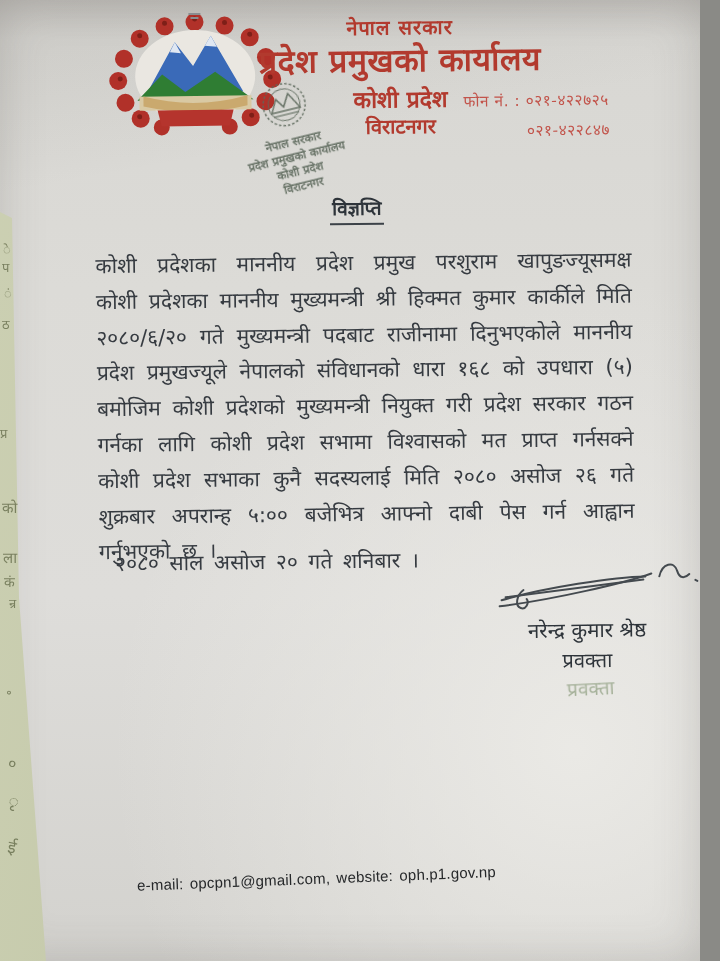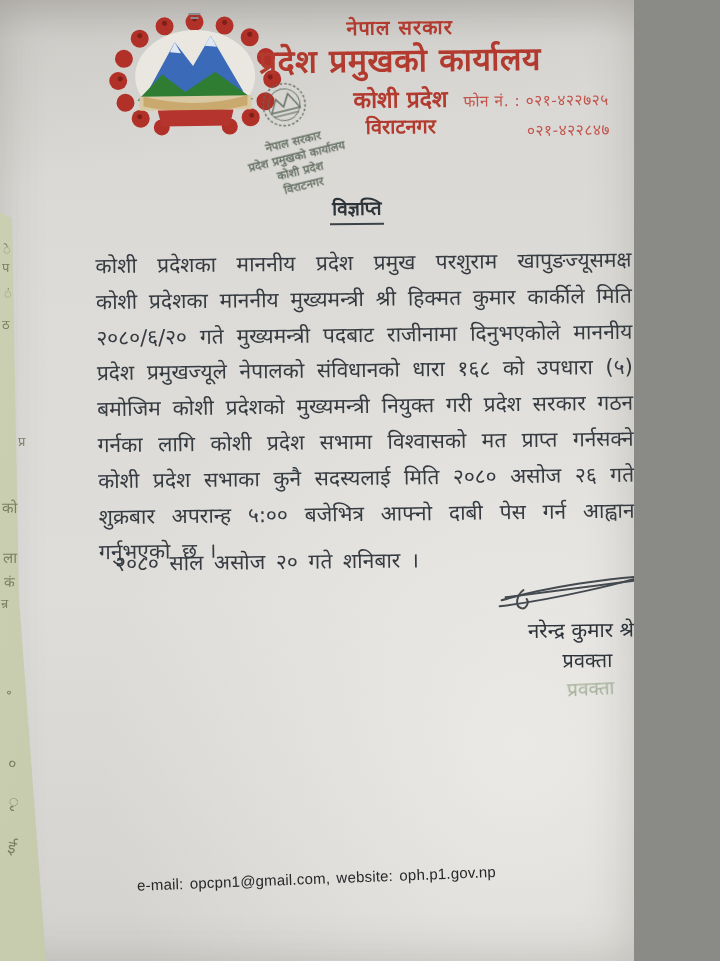--- a/index.html
+++ b/index.html
@@ -1,18 +1,18 @@
 <!DOCTYPE html>
 <html><head>
 <meta charset="utf-8">
 <style>
   * { margin:0; padding:0; box-sizing:border-box; }
   html,body { background:#8a8a86; }
   .photo {
-    position:relative; width:634px; height:961px; overflow:hidden;
+    position:relative; width:700px; height:961px; overflow:hidden;
     background:#bfc3a6;
     font-family:"DejaVu Sans", sans-serif;
   }
   
   .letter {
     position:absolute; inset:0;
     background:
       radial-gradient(120% 90% at 82% 78%, rgba(236,235,231,.9) 0%, rgba(236,235,231,0) 55%),
       linear-gradient(170deg, rgba(110,108,102,.12) 0%, rgba(110,108,102,0) 18%),
       linear-gradient(180deg, #cbc9c5 0%, #d8d7d3 4%, #dcdbd7 30%, #deddda 62%, #d3d2ce 100%);
@@ -173,23 +173,23 @@
       <div class="footer">e-mail: opcpn1@gmail.com,  website: oph.p1.gov.np</div>
 
     </div>
   </div>
 
   <div class="wedge"></div>
   <span class="frag" style="left:3px; top:243px;">े</span>
   <span class="frag" style="left:2px; top:261px;">प</span>
   <span class="frag" style="left:4px; top:287px;">ं</span>
   <span class="frag" style="left:2px; top:318px;">ठ</span>
-  <span class="frag" style="left:18px; top:427px;margin-top:8px;">प्र</span>
+  <span class="frag" style="left:0; top:427px;">प्र</span>
   <span class="frag" style="left:2px; top:501px; font-size:15px;">को</span>
   <span class="frag" style="left:3px; top:551px; font-size:15px;">ला</span>
   <span class="frag" style="left:4px; top:575px; font-size:14px;">कं</span>
-  <span class="frag" style="left:1px; top:597px;">न्र</span>
+  <span class="frag" style="left:9px; top:597px;">न्र</span>
   <span class="frag" style="left:6px; top:687px; transform:rotate(14deg);">॰</span>
   <span class="frag" style="left:8px; top:757px; font-size:16px; transform:rotate(10deg);">०</span>
   <span class="frag" style="left:9px; top:794px; font-size:17px; transform:rotate(20deg);">ृ</span>
   <span class="frag" style="left:8px; top:840px; font-size:17px; transform:rotate(12deg);">ई</span>
 
 </div>
 
 </body></html>

